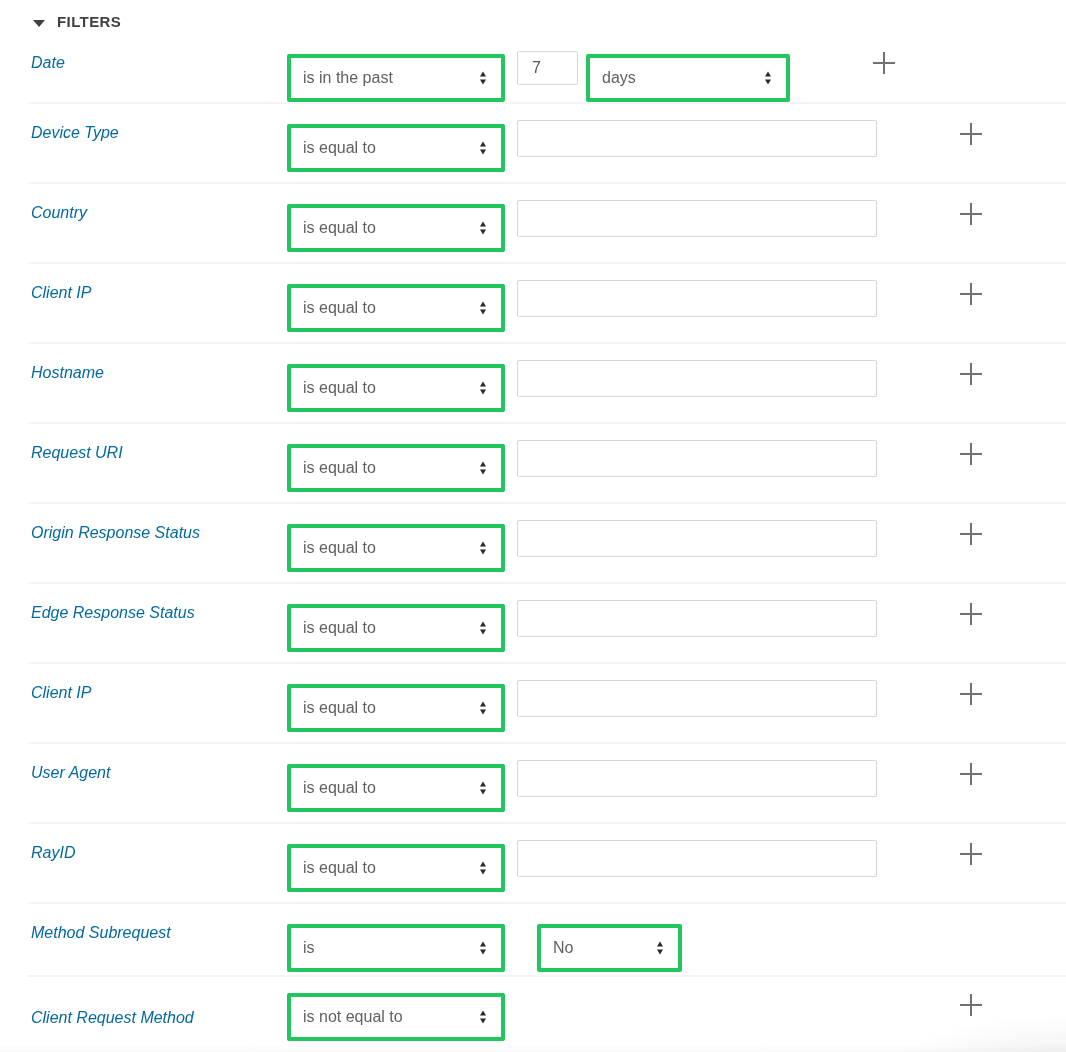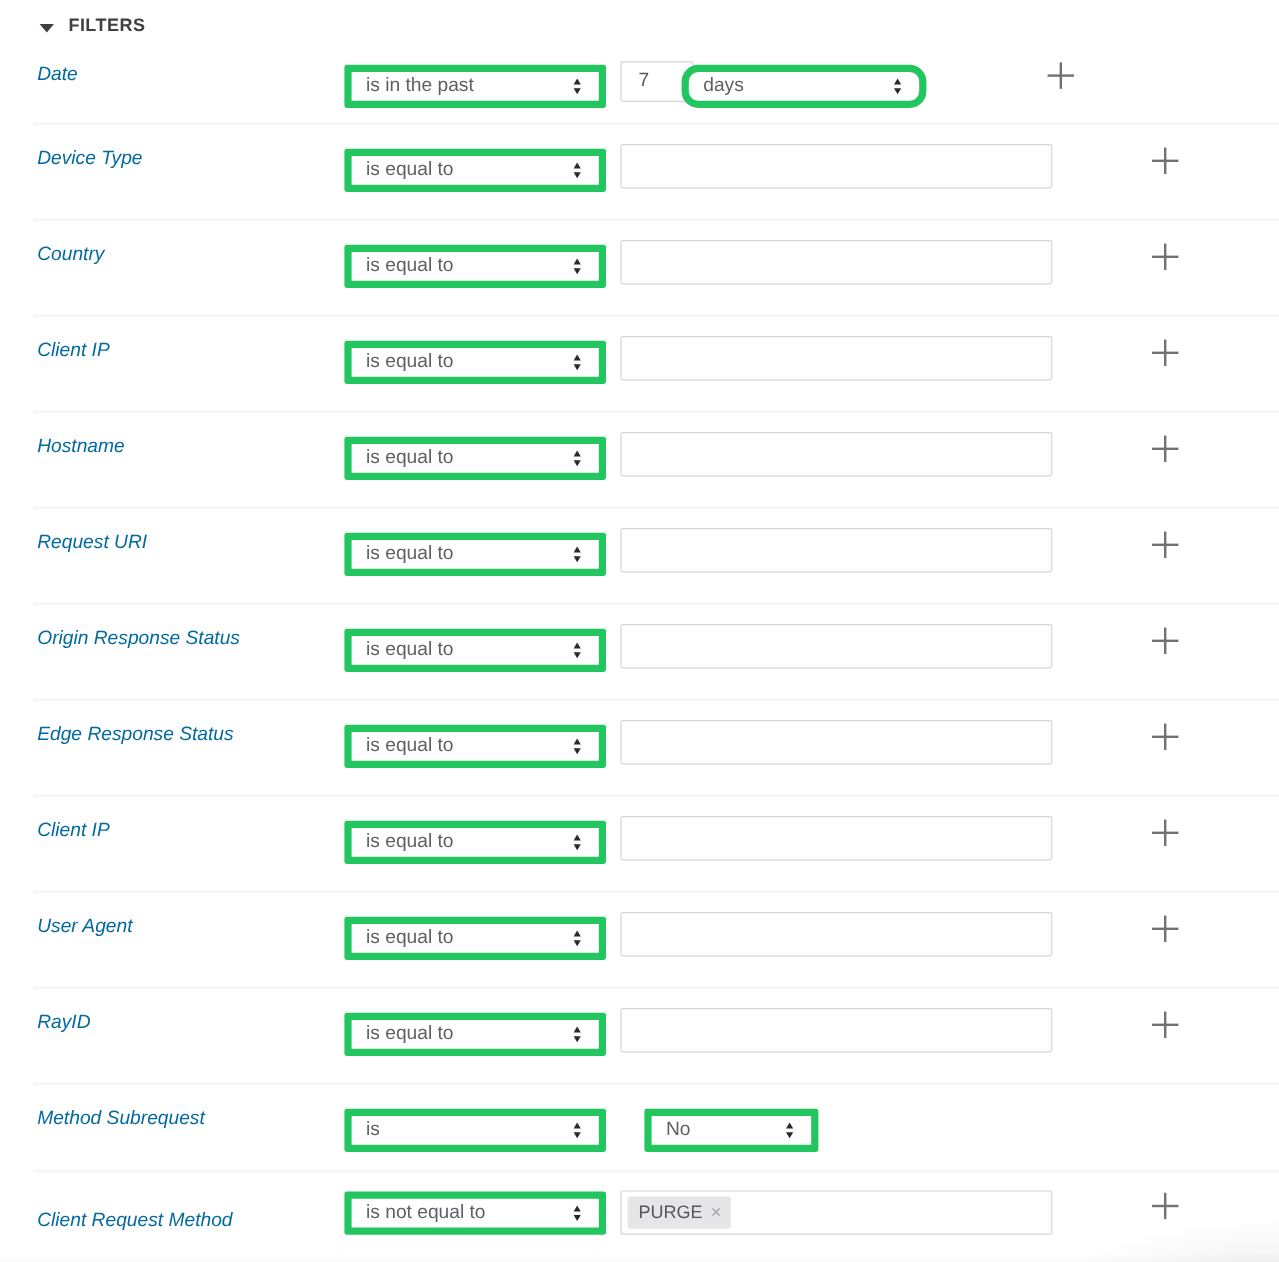--- a/index.html
+++ b/index.html
@@ -44,31 +44,31 @@
     font-size: 16px; color: #0369a1; line-height: 22px;
     white-space: nowrap;
     font-style: italic;
   }
   .row--date   .row-label { top: 7px; }
   .row--method .row-label { top: 30px; }
 
   
   .select {
     position: absolute; box-sizing: border-box;
-    height: 36px; background: #ffffff;
-    border: 6px solid #22c55e; border-radius: 2px;
+    height: 48px; background: #ffffff;
+    border: 4px solid #22c55e; border-radius: 2px;
     display: flex; align-items: center;
     padding: 0 28px 0 12px;
     font-size: 16px; color: #5f5f66;
     cursor: pointer; white-space: nowrap; overflow: hidden;
   }
   .op-select { left: 287px; top: 20px; width: 218px; }
   .row--date   .op-select { top: 9px; }
   .row--method .op-select { top: 16px; }
-  .unit-select { left: 568px; top: 9px;  width: 204px; border-radius: 14px; }
+  .unit-select { left: 586px; top: 9px;  width: 204px; }
   .bool-select { left: 517px; top: 20px; width: 145px; margin-left: 20px; }
 
   .stepper-icon {
     position: absolute; right: 14px; top: 50%;
     transform: translateY(-50%);
     width: 7px; height: 13px;
   }
   .stepper-icon::before, .stepper-icon::after {
     content: ""; position: absolute; left: 0;
     width: 0; height: 0;
@@ -304,26 +304,20 @@
       <span class="stepper-icon"></span>
     </div>
   </div>
 
   <div class="row row--method">
     <div class="row-label">Client Request Method</div>
     <div class="select op-select">
       <span>is not equal to</span>
       <span class="stepper-icon"></span>
     </div>
-    <div class="tags-input">
-      <span class="tag">
-        <span>PURGE</span>
-        <span class="tag-remove-icon">×</span>
-      </span>
-    </div>
     <button class="plus-btn">
         <span class="plus-icon"></span>
       </button>
   </div>
 
   <div class="vignette"></div>
   <div class="bottom-fade"></div>
 </div>
 
 </body></html>

